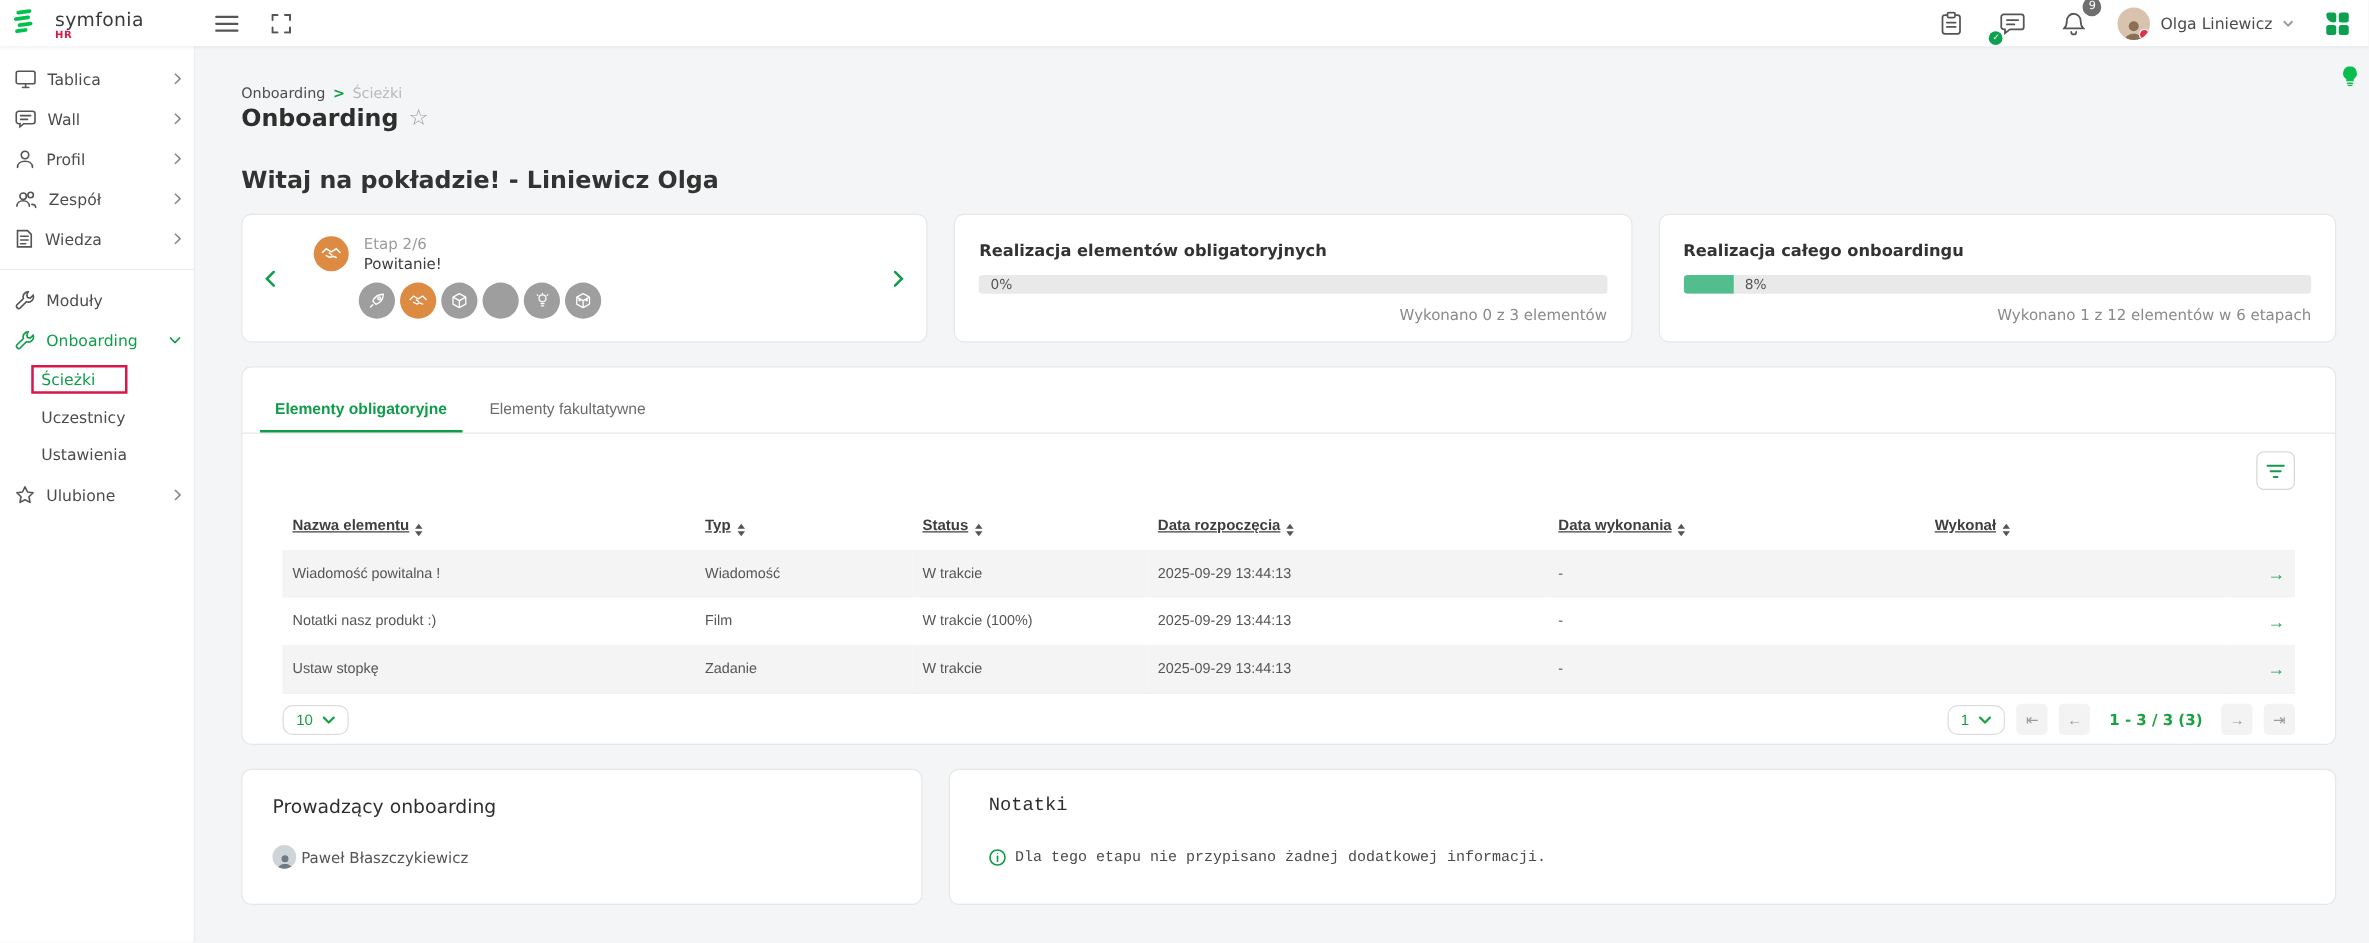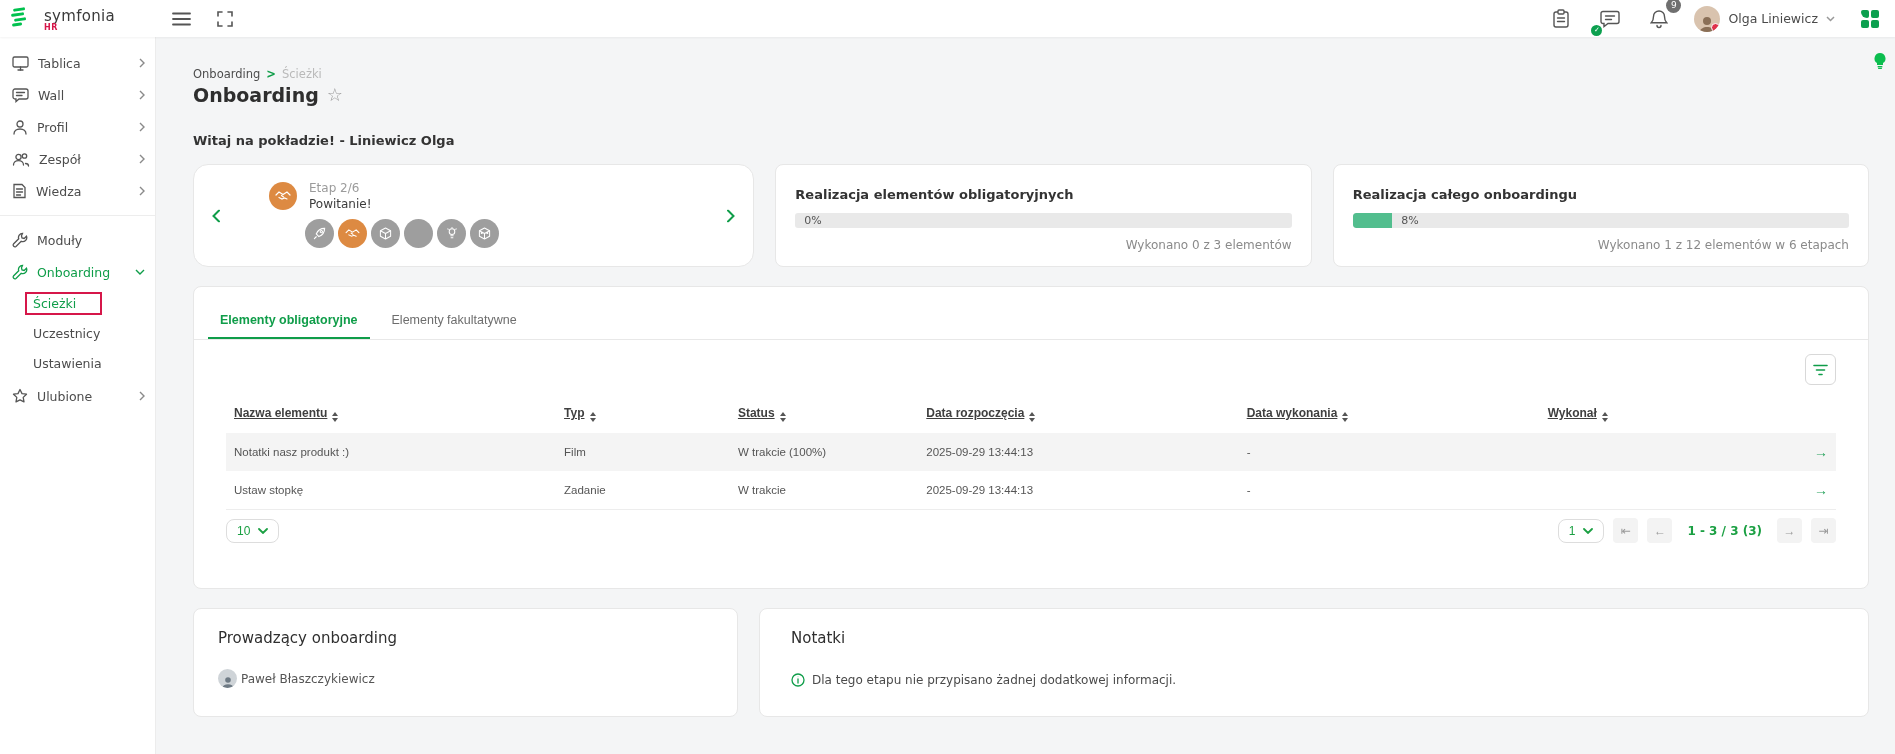--- a/index.html
+++ b/index.html
@@ -61,29 +61,29 @@
 
   
   .main { position:absolute; top:37px; left:156px; right:0; bottom:0; padding:30px 26px 0 37px; }
   .hint-bulb { position:absolute; top:16px; right:8px; color:#0bbd4e; }
   .breadcrumb { font-size:11.5px; color:#4c4c4c; display:flex; gap:6px; align-items:center; }
   .breadcrumb .sep { color:#0f9d49; font-weight:bold; }
   .breadcrumb .current { color:#b9b9b9; }
   .page-title-row { display:flex; align-items:center; gap:8px; margin-top:3px; }
   .page-title { font-size:19px; font-weight:bold; color:#2e2e2e; }
   .fav-star { color:#9a9a9a; font-size:18px; cursor:pointer; line-height:1; }
-  .welcome { margin-top:27px; font-size:13px; font-weight:bold; color:#333; }
+  .welcome { margin-top:27px; font-size:19px; font-weight:bold; color:#333; }
 
   
   .cards-row { display:flex; gap:21px; margin-top:16px; }
   .card {
     background:#fff; border:1px solid #e7e7e7; border-radius:8px; position:relative;
   }
   .top-card { height:103px; flex:1; }
-  .stage-card { padding:16px 24px 0 39px;border-radius:15px; }
+  .stage-card { padding:16px 24px 0 21px; }
   .stage-nav { position:absolute; top:50%; transform:translateY(-50%); background:none; border:none; color:#0f9d49; cursor:pointer; }
   .stage-nav.prev { left:18px; }
   .stage-nav.next { right:18px; }
   .stage-head { display:flex; align-items:center; gap:12px; margin-left:36px; }
   .stage-big-circle {
     width:28px; height:28px; border-radius:50%; background:#dd8a42; color:#fff;
     display:flex; align-items:center; justify-content:center; flex:none;
   }
   .stage-label { font-size:12px; color:#9b9b9b; }
   .stage-name { font-size:12px; color:#3c3c3c; margin-top:2px; }
@@ -125,21 +125,21 @@
     background:#fff; padding:4px 10px; cursor:pointer; color:#1ba043; font-size:12px; font-weight:normal;
   }
   .select-chip .chev { color:#1ba043; }
   .paging-right { margin-left:auto; display:flex; align-items:center; gap:9px; }
   .pg-btn { width:25px; height:25px; border:none; border-radius:4px; background:#f3f3f3; color:#9a9a9a; font-size:12px; cursor:pointer; }
   .pg-range { font-size:12px; font-weight:bold; color:#1ba043; padding:0 6px; }
 
   
   .bottom-row { display:flex; gap:21px; margin-top:19px; }
   .mentor-card { width:545px; height:109px; flex:none; padding:20px 24px; }
-  .notes-card { flex:1; height:109px; padding:20px 31px; }
+  .notes-card { flex:1; height:109px; padding:20px 31px;font-family:Liberation Mono, monospace; }
   .bc-title { font-size:15px; color:#2f2f2f; }
   .person-row { display:flex; align-items:center; gap:4px; margin-top:22px; }
   .mini-avatar { position:relative; width:19px; height:19px; border-radius:50%; background:#cfd4d8; overflow:hidden; flex:none; }
   .mini-avatar svg { position:absolute; bottom:-1px; left:50%; transform:translateX(-50%); }
   .person-name { font-size:12px; color:#555; }
   .note-row { display:flex; align-items:flex-end; gap:7px; margin-top:26px; }
   .note-text { font-size:12px; color:#4a4a4a; }
   .info-icon { color:#0f9d49; flex:none; }
 </style>
 </head>
@@ -483,20 +483,29 @@
               </span></th>
           <th><span>Wykonał</span><span class="sort">
                 <i class="up"></i>
                 <i class="down"></i>
               </span></th>
           <th></th>
         </tr>
       </thead>
       <tbody>
         <tr>
+          <td>Wiadomość powitalna !</td>
+          <td>Wiadomość</td>
+          <td>W trakcie</td>
+          <td>2025-09-29 13:44:13</td>
+          <td>-</td>
+          <td></td>
+          <td style="text-align:right"><button class="row-arrow">→</button></td>
+        </tr>
+        <tr>
           <td>Notatki nasz produkt :)</td>
           <td>Film</td>
           <td>W trakcie (100%)</td>
           <td>2025-09-29 13:44:13</td>
           <td>-</td>
           <td></td>
           <td style="text-align:right"><button class="row-arrow">→</button></td>
         </tr>
         <tr>
           <td>Ustaw stopkę</td>

